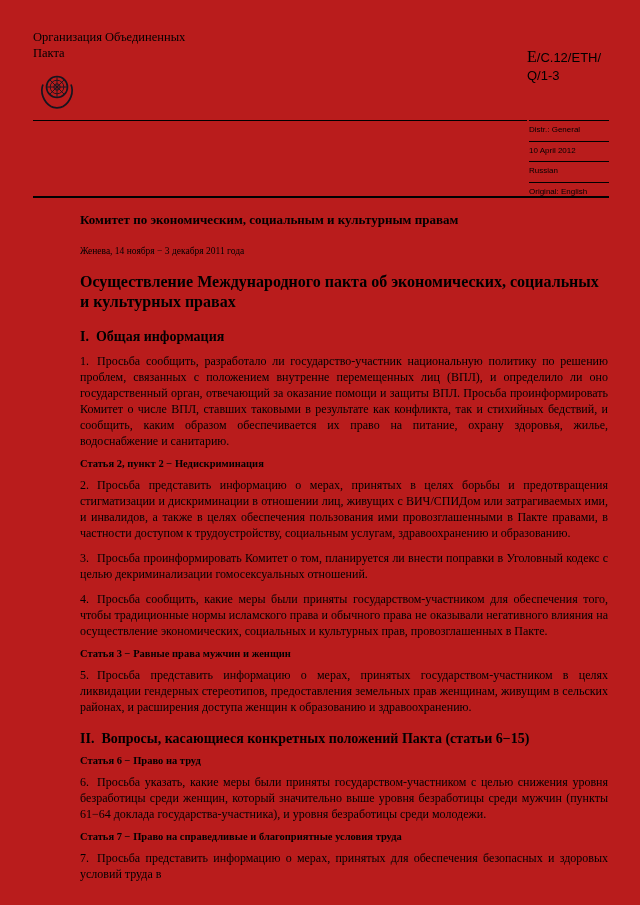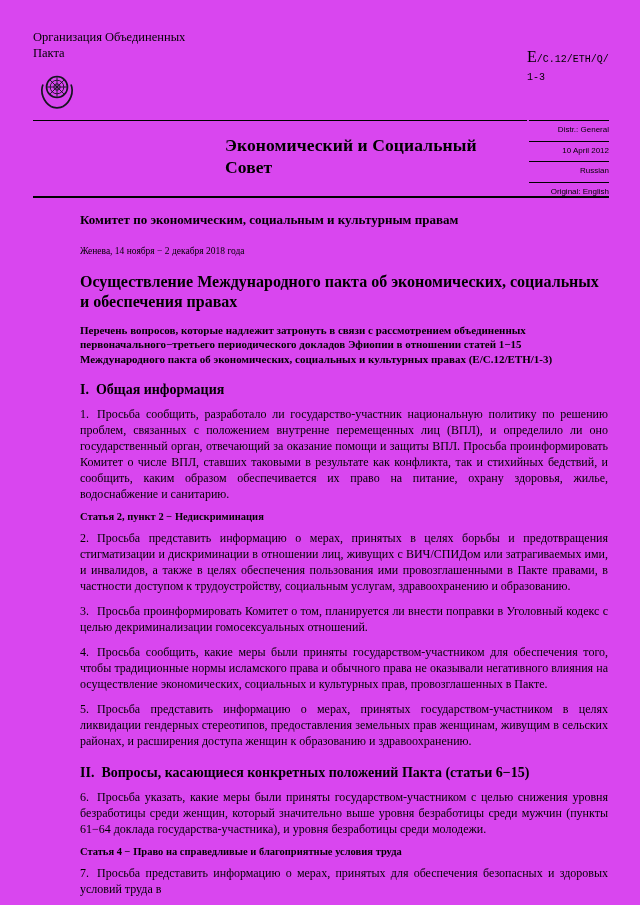--- a/index.html
+++ b/index.html
@@ -1,46 +1,46 @@
 <!DOCTYPE html>
 <html><head>
 <meta charset="utf-8">
 <style>
   * { margin:0; padding:0; box-sizing:border-box; }
   html,body { background:#ffffff; }
   .page {
     position:relative; width:640px; height:905px; margin:0 auto;
-    background:#d946ef; color:#000;
+    background:#b91c1c; color:#000;
     font-family:"Liberation Serif", serif;
     overflow:hidden;
   }
   
   .org {
     position:absolute; top:30px; left:33px;
     font-size:12.5px; line-height:1.25; font-weight:400;
   }
   .symbol {
     position:absolute; top:48px; left:527px; width:82px;
     word-break:break-all; line-height:1.15;
   }
   .symbol-e { font-size:16px; font-family:"Liberation Serif", serif; }
-  .symbol-rest { font-size:10px; font-family:Liberation Mono, monospace; }
+  .symbol-rest { font-size:13px; font-family:Liberation Sans, sans-serif; }
   .emblem { position:absolute; top:72px; left:36px; width:42px; height:40px; }
   .thin-rule {
     position:absolute; top:120px; left:33px; width:494px; height:1px; background:#000;
   }
   .council {
     position:absolute; top:134px; left:225px; width:300px;
     font-size:17.5px; font-weight:bold; line-height:1.28; letter-spacing:0.1px;
   }
   .distr-block {
     position:absolute; top:120px; left:529px; width:80px;
     font-family:"Liberation Sans", sans-serif; font-size:8px; line-height:1.2;
   }
-  .distr-row { border-top:1px solid #000; padding:4px 0 6px;text-align:right; }
+  .distr-row { border-top:1px solid #000; padding:4px 0 6px; }
   .heavy-rule {
     position:absolute; top:196px; left:33px; width:576px; height:2px; background:#000;
   }
   
   .doc-body { position:absolute; top:212px; left:80px; width:528px; }
   .committee { font-size:13px; font-weight:bold; margin-bottom:18px; }
   .session   { font-size:10px;  font-weight:bold; margin-bottom:13px; }
   .venue     { font-size:9.5px; margin-bottom:16px; }
   .doc-title {
     font-size:16px; font-weight:bold; line-height:1.27; margin-bottom:10px;
@@ -78,57 +78,57 @@
         <circle cx="21" cy="15" r="3.2" stroke-width="0.9"></circle>
         <path d="M10.5 15 H31.5 M21 4.5 V25.5 M13.6 7.6 L28.4 22.4 M28.4 7.6 L13.6 22.4" stroke-width="0.9"></path>
         <path d="M7 12.5 C3.8 20 7.5 30 15 34.5 M35 12.5 C38.2 20 34.5 30 27 34.5" stroke-width="1.7"></path>
         <path d="M15 34.5 C17.5 36.2 24.5 36.2 27 34.5" stroke-width="1.7"></path>
       </g>
     </svg>
   </div>
 
   <div class="thin-rule"></div>
 
-  <h1 class="council">Экономический и Социальный Совет</h1>
 
   <div class="distr-block">
     <div class="distr-row">Distr.: General</div>
     <div class="distr-row">10 April 2012</div>
     <div class="distr-row">Russian</div>
     <div class="distr-row">Original: English</div>
   </div>
 
   <div class="heavy-rule"></div>
 
   <div class="doc-body">
 
     <p class="committee">Комитет по экономическим, социальным и культурным правам</p>
-    <p class="venue">Женева, 14 ноября − 2 декабря 2018 года</p>
+    <p class="venue">Женева, 14 ноября − 3 декабря 2011 года</p>
 
-    <h2 class="doc-title">Осуществление Международного пакта об экономических, социальных и обеспечения правах</h2>
-    <h3 class="doc-subtitle">Перечень вопросов, которые надлежит затронуть в связи с рассмотрением объединенных первоначального−третьего периодического докладов Эфиопии в отношении статей 1−15 Международного пакта об экономических, социальных и культурных правах (E/C.12/ETH/1-3)</h3>
+    <h2 class="doc-title">Осуществление Международного пакта об экономических, социальных и культурных правах</h2>
 
     <h2 class="sec-h1"><span class="secnum">I.</span><span>Общая информация</span></h2>
 
     <p class="para"><span class="pnum">1.</span><span>Просьба сообщить, разработало ли государство-участник национальную политику по решению проблем, связанных с положением внутренне перемещенных лиц (ВПЛ), и определило ли оно государственный орган, отвечающий за оказание помощи и защиты ВПЛ. Просьба проинформировать Комитет о числе ВПЛ, ставших таковыми в результате как конфликта, так и стихийных бедствий, и сообщить, каким образом обеспечивается их право на питание, охрану здоровья, жилье, водоснабжение и санитарию.</span></p>
 
     <h3 class="sec-h2">Статья 2, пункт 2 − Недискриминация</h3>
 
     <p class="para"><span class="pnum">2.</span><span>Просьба представить информацию о мерах, принятых в целях борьбы и предотвращения стигматизации и дискриминации в отношении лиц, живущих с ВИЧ/СПИДом или затрагиваемых ими, и инвалидов, а также в целях обеспечения пользования ими провозглашенными в Пакте правами, в частности доступом к трудоустройству, социальным услугам, здравоохранению и образованию.</span></p>
 
     <p class="para"><span class="pnum">3.</span><span>Просьба проинформировать Комитет о том, планируется ли внести поправки в Уголовный кодекс с целью декриминализации гомосексуальных отношений.</span></p>
 
     <p class="para"><span class="pnum">4.</span><span>Просьба сообщить, какие меры были приняты государством-участником для обеспечения того, чтобы традиционные нормы исламского права и обычного права не оказывали негативного влияния на осуществление экономических, социальных и культурных прав, провозглашенных в Пакте.</span></p>
 
+    <h3 class="sec-h2">Статья 3 − Равные права мужчин и женщин</h3>
 
     <p class="para"><span class="pnum">5.</span><span>Просьба представить информацию о мерах, принятых государством-участником в целях ликвидации гендерных стереотипов, предоставления земельных прав женщинам, живущим в сельских районах, и расширения доступа женщин к образованию и здравоохранению.</span></p>
 
     <h2 class="sec-h1"><span class="secnum">II.</span><span>Вопросы, касающиеся конкретных положений Пакта (статьи 6−15)</span></h2>
 
+    <h3 class="sec-h2">Статья 6 − Право на труд</h3>
 
     <p class="para"><span class="pnum">6.</span><span>Просьба указать, какие меры были приняты государством-участником с целью снижения уровня безработицы среди женщин, который значительно выше уровня безработицы среди мужчин (пункты 61−64 доклада государства-участника), и уровня безработицы среди молодежи.</span></p>
 
-    <h3 class="sec-h2">Статья 4 − Право на справедливые и благоприятные условия труда</h3>
+    <h3 class="sec-h2">Статья 7 − Право на справедливые и благоприятные условия труда</h3>
 
     <p class="para"><span class="pnum">7.</span><span>Просьба представить информацию о мерах, принятых для обеспечения безопасных и здоровых условий труда в</span></p>
 
   </div>
 </div>
 
 </body></html>

